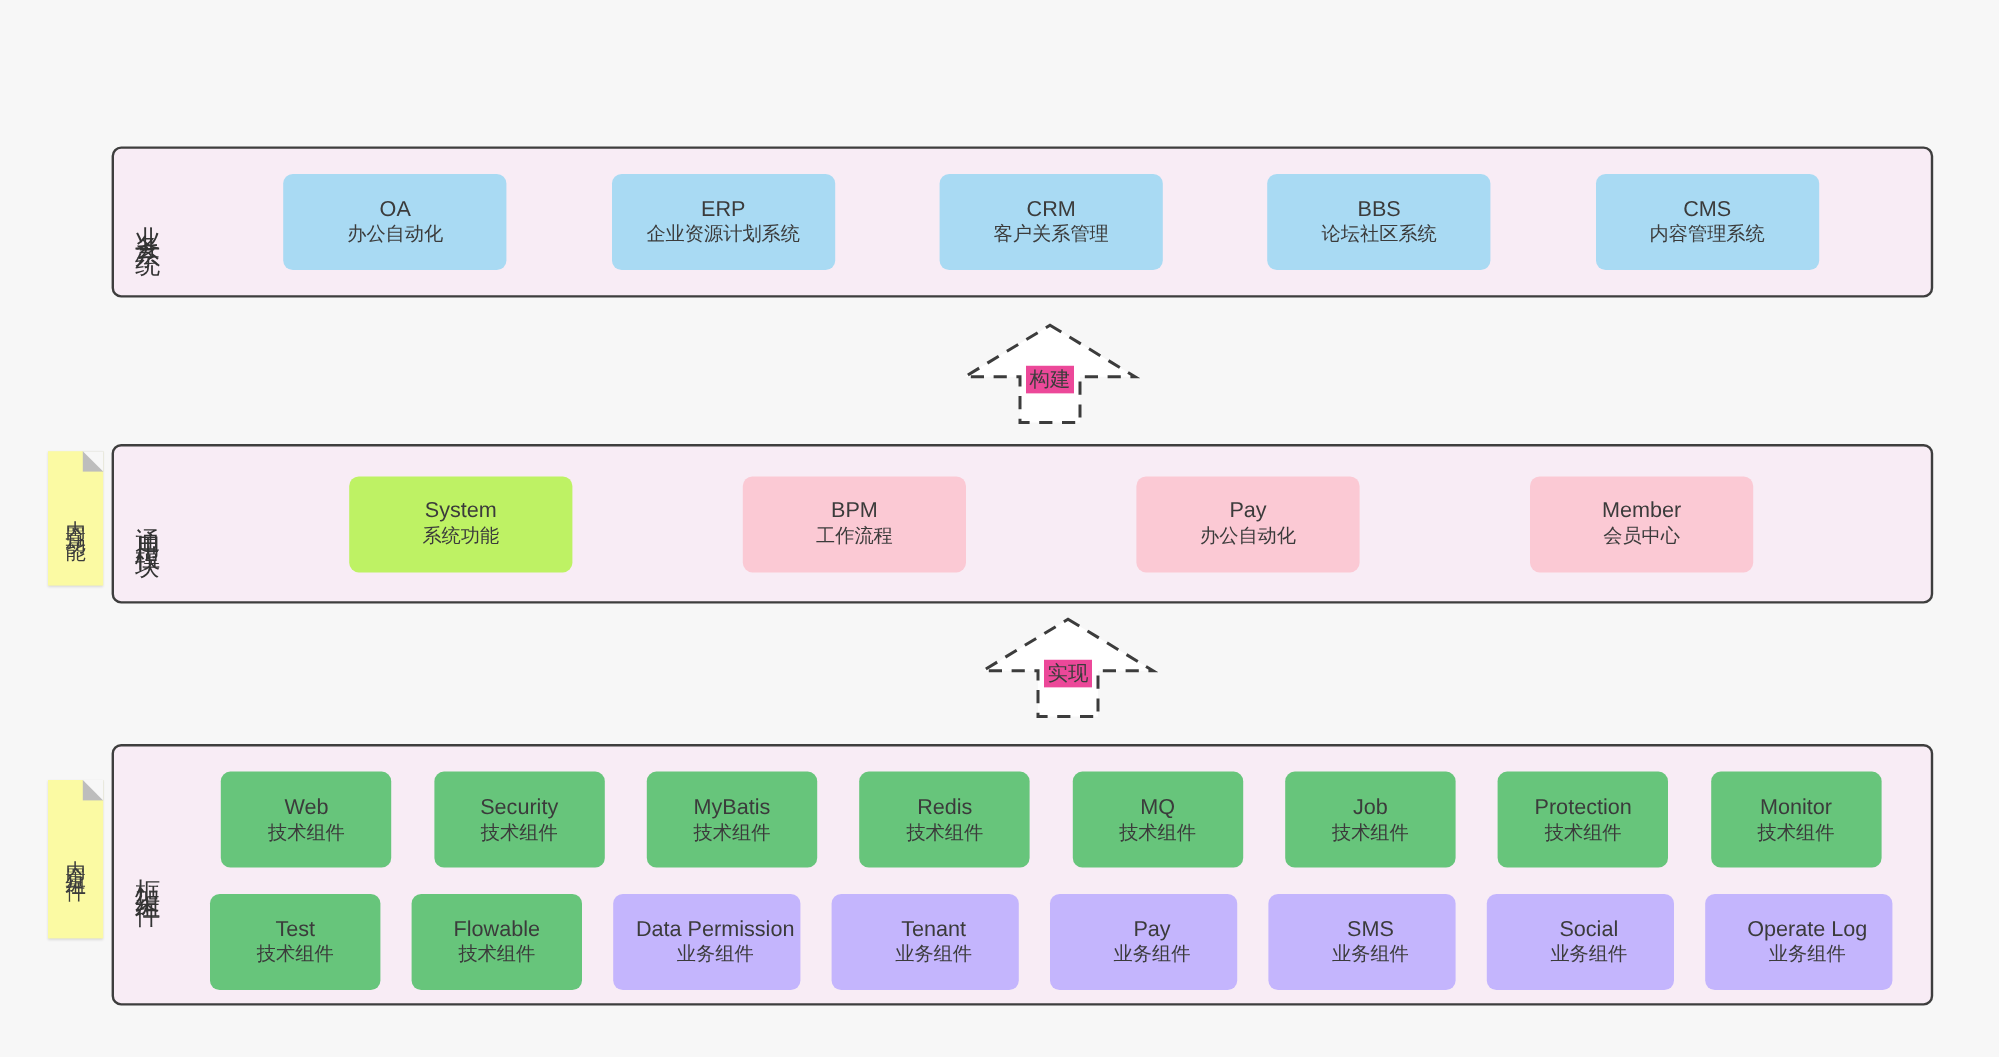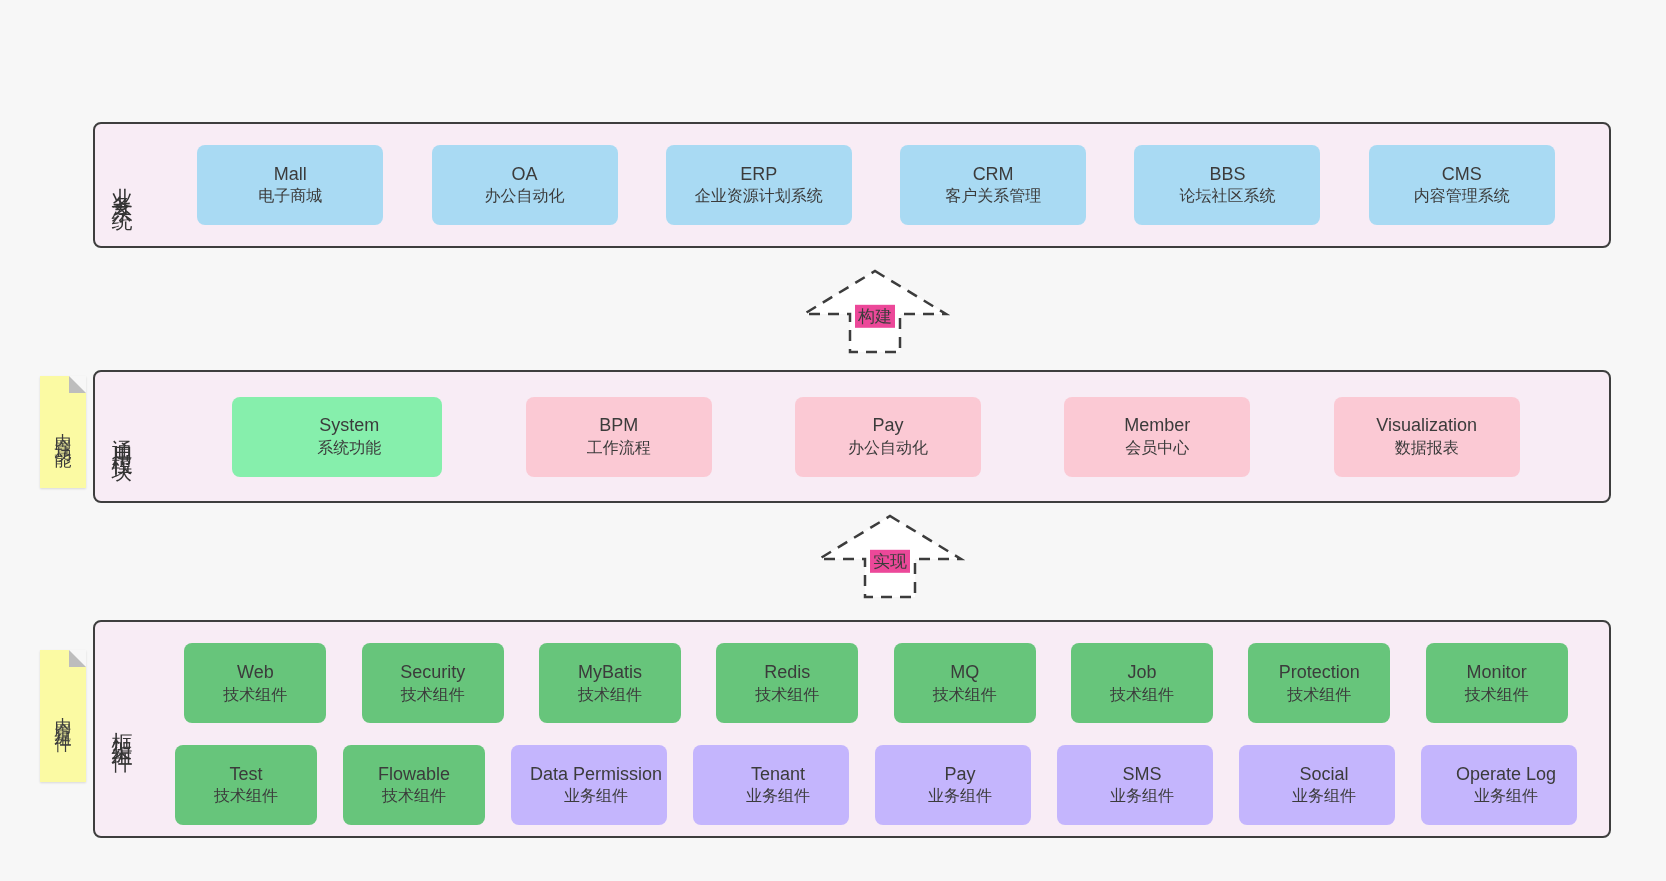--- a/index.html
+++ b/index.html
@@ -50,21 +50,21 @@
   .box{
     border-radius:8px;
     display:flex;flex-direction:column;align-items:center;justify-content:center;
     text-align:center;line-height:1.3;
   }
   .box .bn{font-size:18px;}
   .box .bd{font-size:16px;}
   .panel.business .box,.panel.modules .box{width:186px;height:80px;}
   .panel.components .box{width:142px;height:80px;margin-top:10px;}
   .blue{background:#a9daf3;}
-  .red{background:#86efac;padding-left:24px;}
+  .red{background:#bef264;}
   .pink{background:#fbc9d4;}
   .dgreen{background:#67c57b;}
   .lgreen{background:#c4b5fd;padding-left:14px;}
 
   
   .sticky{
     position:absolute;left:40px;width:46px;
     background:#fbfaa3;
     display:flex;align-items:center;justify-content:center;
     box-shadow:0 1px 2px rgba(0,0,0,0.12);
@@ -98,24 +98,20 @@
 </style>
 </head>
 <body>
 
 <div class="stage">
 
   <div class="panel business">
     <div class="side-label">业务系统</div>
     <div class="panel-body">
       <div class="box blue">
-        <span class="bn">Mall</span>
-        <span class="bd">电子商城</span>
-      </div>
-      <div class="box blue">
         <span class="bn">OA</span>
         <span class="bd">办公自动化</span>
       </div>
       <div class="box blue">
         <span class="bn">ERP</span>
         <span class="bd">企业资源计划系统</span>
       </div>
       <div class="box blue">
         <span class="bn">CRM</span>
         <span class="bd">客户关系管理</span>
@@ -155,24 +151,20 @@
         <span class="bd">工作流程</span>
       </div>
       <div class="box pink">
         <span class="bn">Pay</span>
         <span class="bd">办公自动化</span>
       </div>
       <div class="box pink">
         <span class="bn">Member</span>
         <span class="bd">会员中心</span>
       </div>
-      <div class="box pink">
-        <span class="bn">Visualization</span>
-        <span class="bd">数据报表</span>
-      </div>
     </div>
   </div>
 
   <div class="arrow a2">
     <svg width="150" height="87" viewBox="0 0 150 87">
       <polygon points="75,3 146,46 100,46 100,84 50,84 50,46 4,46" fill="#ffffff" stroke="#3c3c3c" stroke-width="2.5" stroke-dasharray="11 8"></polygon>
     </svg>
     <span class="arrow-label">实现</span>
   </div>
 

